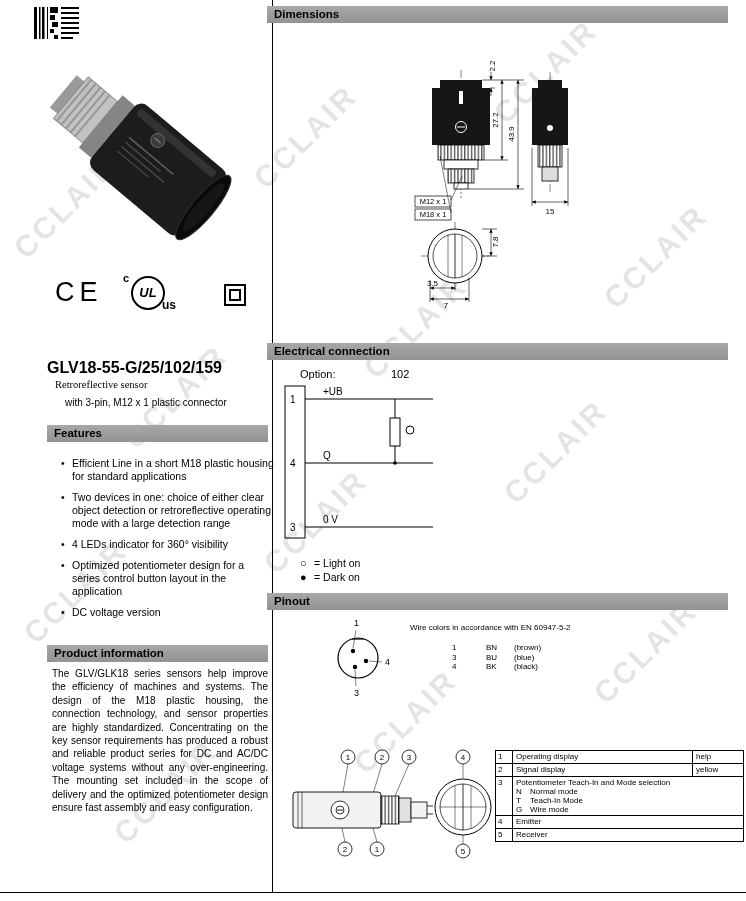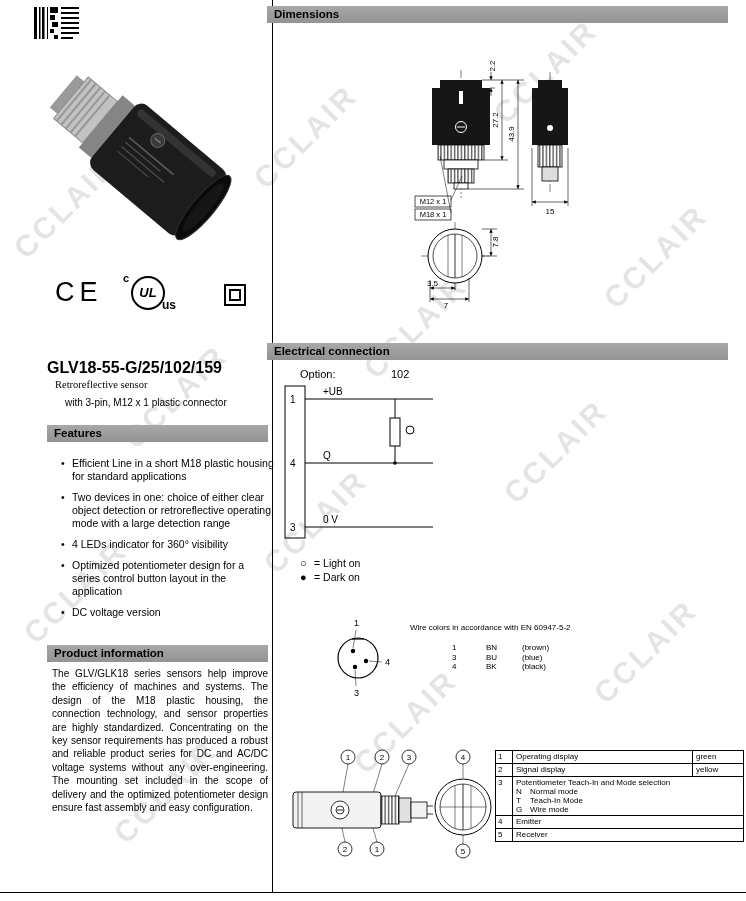--- a/index.html
+++ b/index.html
@@ -27,21 +27,21 @@
   .ul-c{position:absolute;left:-1px;top:-2px;font-size:11px;font-weight:bold;}
   .ul-us{position:absolute;right:-6px;bottom:2px;font-size:12px;font-weight:bold;}
   .sq-outer{position:absolute;left:224px;top:284px;width:18px;height:18px;border:2px solid #000;
             display:flex;align-items:center;justify-content:center;}
   .sq-inner{width:8px;height:8px;border:2px solid #000;}
   .opt-legend{position:absolute;left:300px;top:556px;font-size:10.5px;line-height:14px;}
   .opt-legend .sym{display:inline-block;width:14px;font-size:11px;}
   .pin-note{position:absolute;left:410px;top:623px;width:300px;font-size:8px;}
   .wire-rows{position:absolute;left:452px;top:643px;font-size:8px;line-height:9.5px;}
   .wire-rows .wr span{display:inline-block;}
-  .wr .wpin{width:34px;} .wr .wcode{width:36px;} .wr .wcolor{width:70px;}
+  .wr .wpin{width:34px;} .wr .wcode{width:28px;} .wr .wcolor{width:70px;}
   .itable{position:absolute;left:495px;top:750px;width:249px;border:1px solid #000;font-size:8px;box-sizing:border-box;}
   .irow{display:flex;border-top:1px solid #000;min-height:12px;align-items:stretch;}
   .irow:first-child{border-top:none;}
   .icell-num{width:12px;border-right:1px solid #000;padding:1px 2px;flex:none;}
   .icell-desc{flex:1;padding:1px 3px;}
   .icell-val{width:44px;border-left:1px solid #000;padding:1px 3px;flex:none;}
   .mode-row{display:flex;}
   .mode-code{width:14px;flex:none;}
   .dim{font-size:8px;}
   .boxlbl{font-size:7.5px;}
@@ -244,20 +244,21 @@
     <text x="40" y="29" font-size="10">+UB</text>
     <text x="40" y="93" font-size="10">Q</text>
     <text x="40" y="157" font-size="10">0 V</text>
   </svg>
 
   <div class="opt-legend">
     <div><span class="sym">○</span><span>= Light on</span></div>
     <div><span class="sym">●</span><span>= Dark on</span></div>
   </div>
 
+  <div class="sec-bar bar-right" style="top:593px">Pinout</div>
 
   <svg style="position:absolute;left:318px;top:612px" width="84" height="88" viewBox="0 0 84 88">
     <circle cx="40" cy="46" r="20" fill="#fff" stroke="#000" stroke-width="1.2"></circle>
     <path d="M34 27 h12" stroke="#000" stroke-width="1.2" fill="none"></path>
     <circle cx="35" cy="39" r="2.2" fill="#000"></circle>
     <circle cx="48" cy="49" r="2.2" fill="#000"></circle>
     <circle cx="37" cy="55" r="2.2" fill="#000"></circle>
     <line x1="38" y1="18" x2="35" y2="36" stroke="#000" stroke-width="0.5"></line>
     <line x1="64" y1="50" x2="51" y2="49" stroke="#000" stroke-width="0.5"></line>
     <line x1="38" y1="74" x2="37" y2="58" stroke="#000" stroke-width="0.5"></line>
@@ -321,21 +322,21 @@
     <line x1="15" y1="63" x2="61" y2="63" stroke="#000" stroke-width="0.5"></line>
     <line x1="38" y1="100" x2="38" y2="91" stroke="#000" stroke-width="0.5"></line>
     <circle cx="38" cy="107" r="7" fill="#fff" stroke="#000" stroke-width="0.8"></circle>
     <text x="38" y="110" font-size="8" text-anchor="middle">5</text>
   </svg>
 
   <div class="itable">
     <div class="irow">
       <div class="icell-num">1</div>
       <div class="icell-desc">Operating display</div>
-      <div class="icell-val">green</div>
+      <div class="icell-val">help</div>
     </div>
     <div class="irow">
       <div class="icell-num">2</div>
       <div class="icell-desc">Signal display</div>
       <div class="icell-val">yellow</div>
     </div>
     <div class="irow">
       <div class="icell-num">3</div>
       <div class="icell-desc">
         <div>Potentiometer Teach-In and Mode selection</div>

